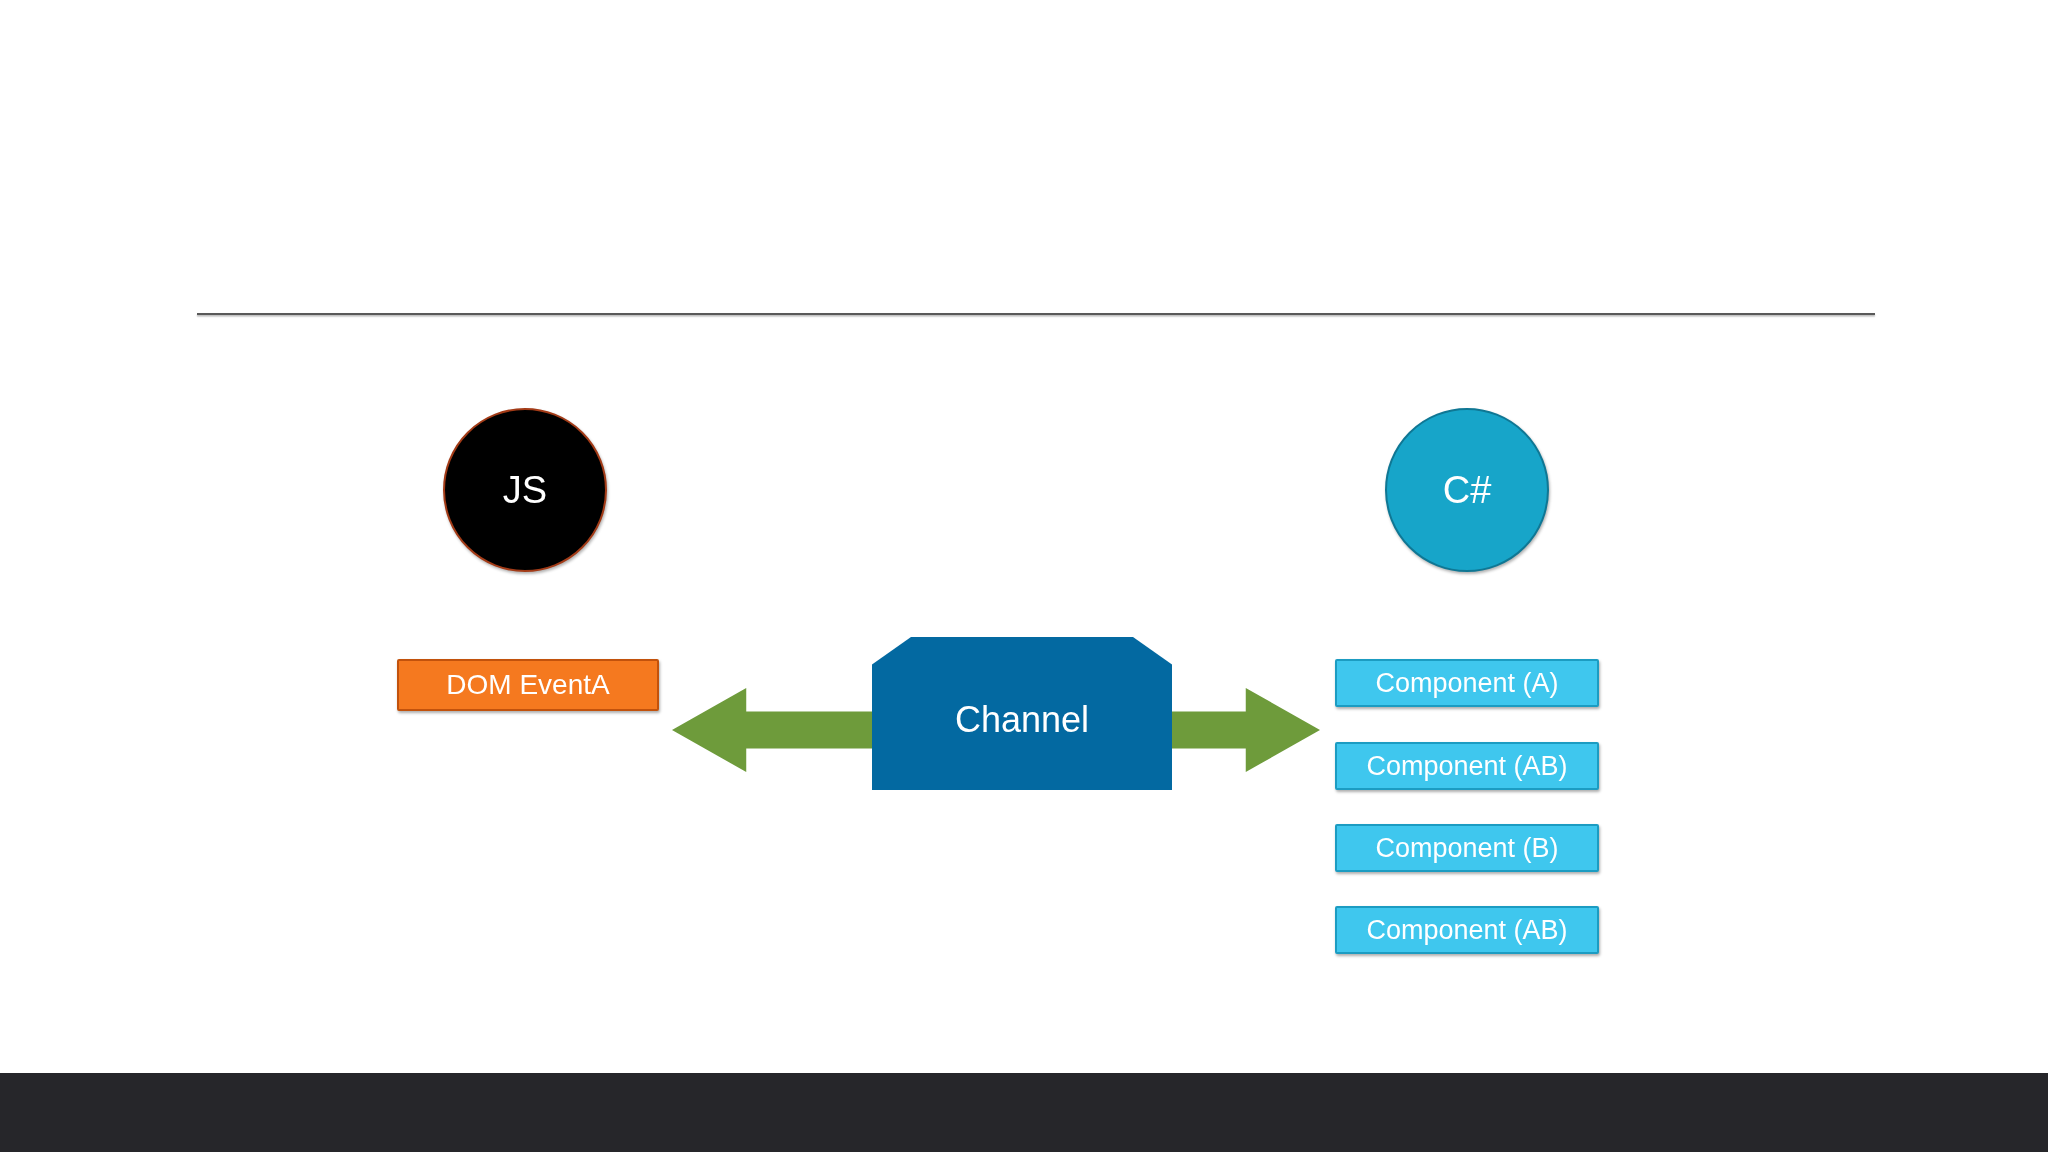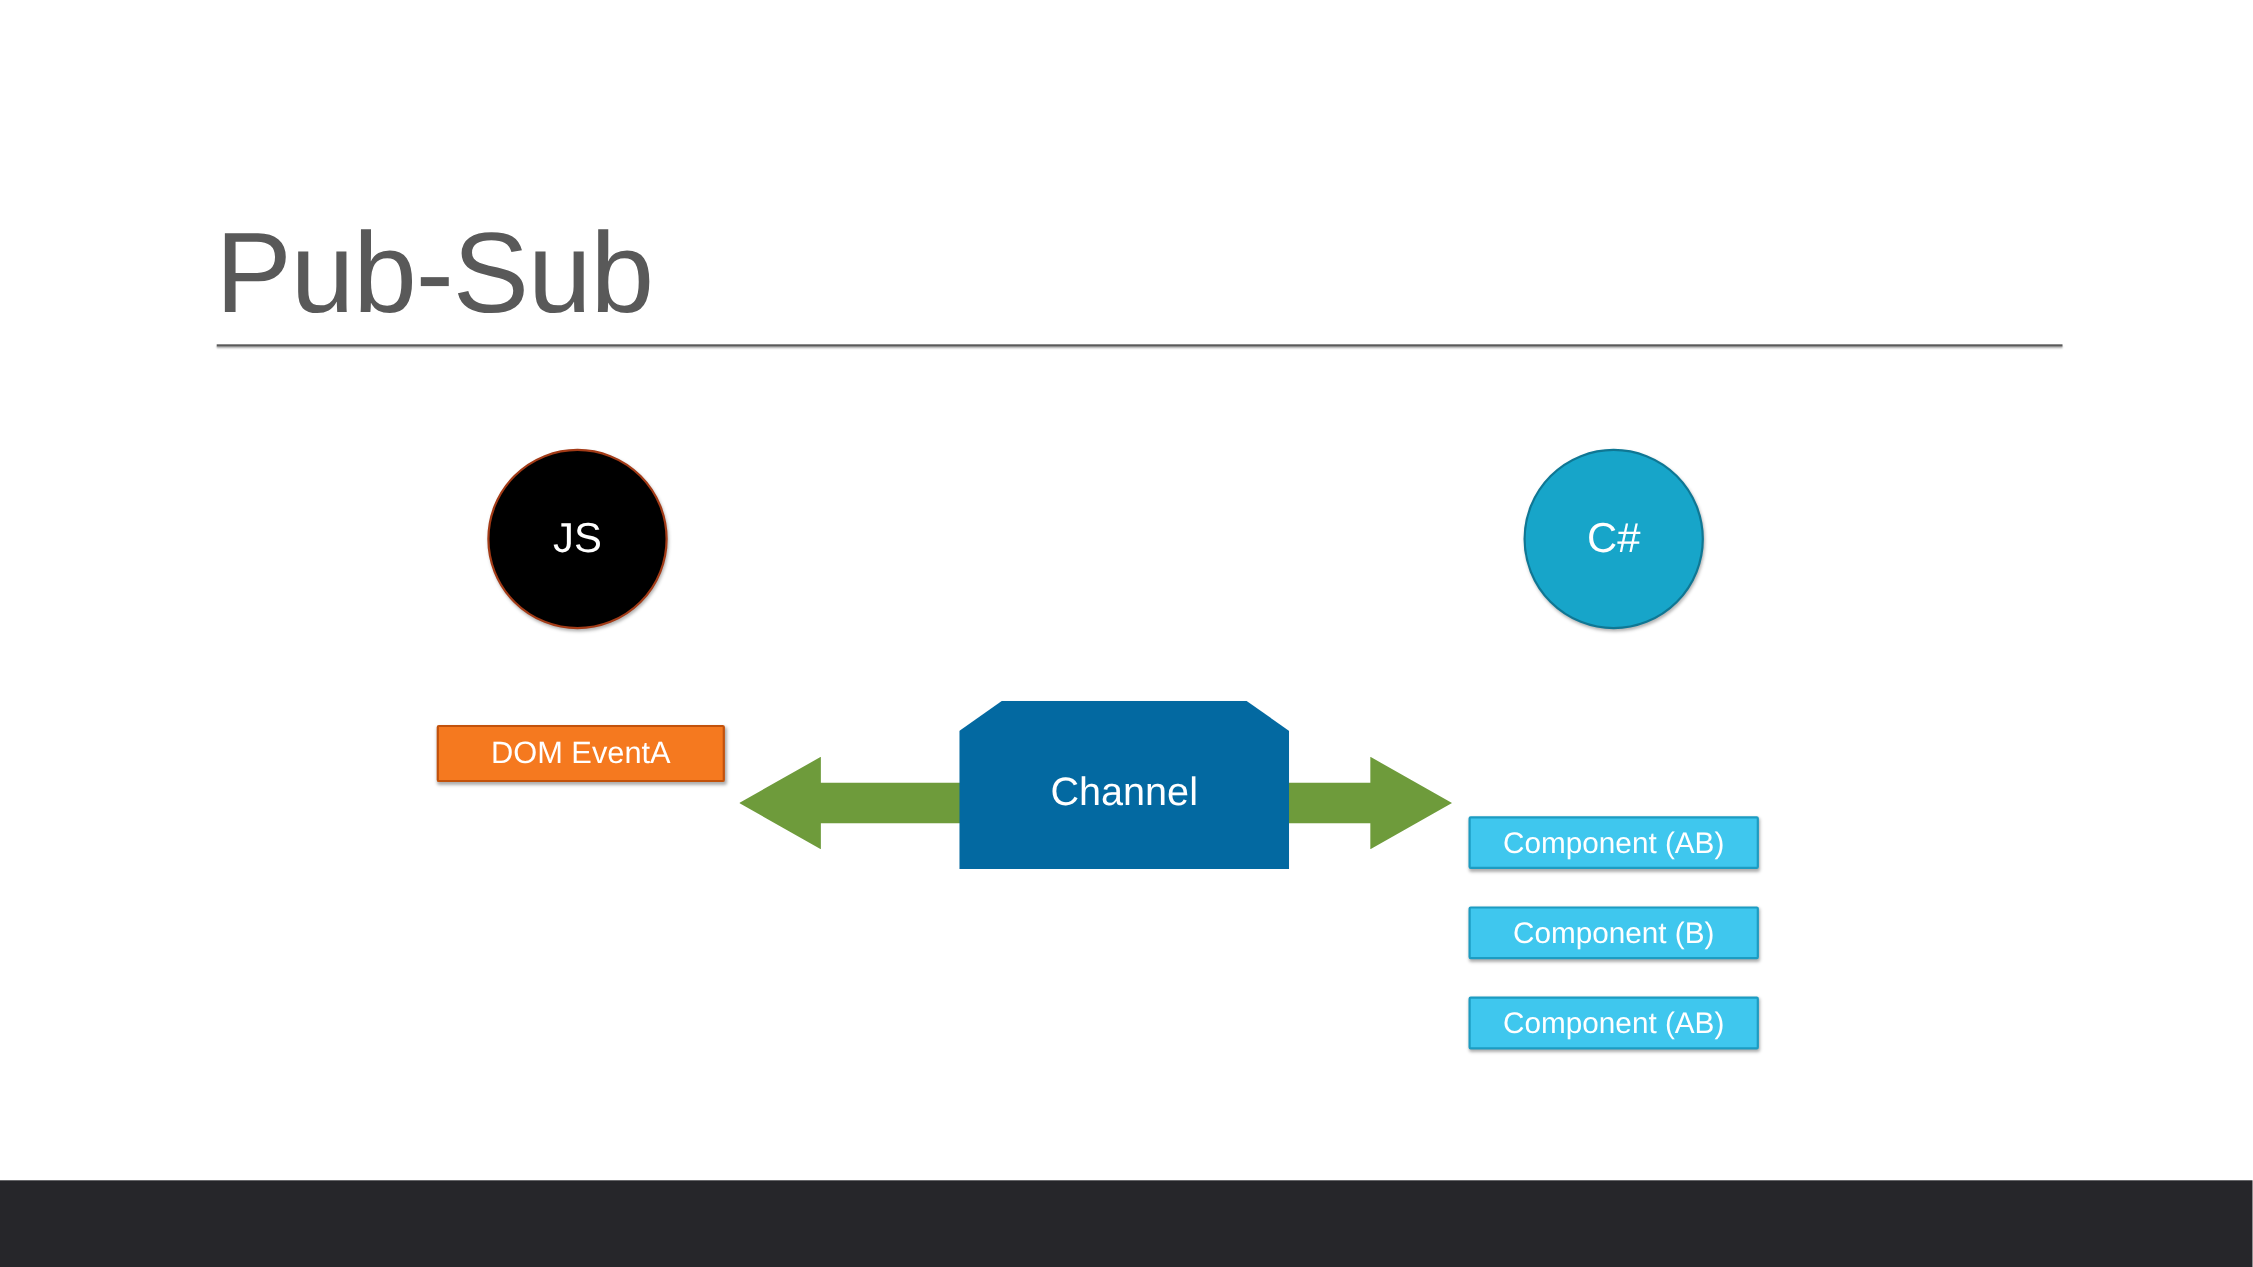--- a/index.html
+++ b/index.html
@@ -157,21 +157,20 @@
     width: 2048px;
     height: 79px;
     background: #26262A;
   }
 </style>
 </head>
 <body>
 
 <div id="slide">
 
-  <h1 id="title">Pub-Sub</h1>
   <div id="title-rule"></div>
 
   <div id="circle-js" class="role-circle">
     <span>JS</span>
   </div>
 
   <div id="circle-cs" class="role-circle">
     <span>C#</span>
   </div>
 
@@ -179,20 +178,23 @@
     <span>DOM EventA</span>
   </div>
 
   <div id="arrow-left" class="arrow"></div>
   <div id="arrow-right" class="arrow"></div>
 
   <div id="channel">
     <span id="channel-label">Channel</span>
   </div>
 
+  <div id="component-0" class="pill pill-component">
+    <span>Component (A)</span>
+  </div>
   <div id="component-1" class="pill pill-component">
     <span>Component (AB)</span>
   </div>
   <div id="component-2" class="pill pill-component">
     <span>Component (B)</span>
   </div>
   <div id="component-3" class="pill pill-component">
     <span>Component (AB)</span>
   </div>
 

